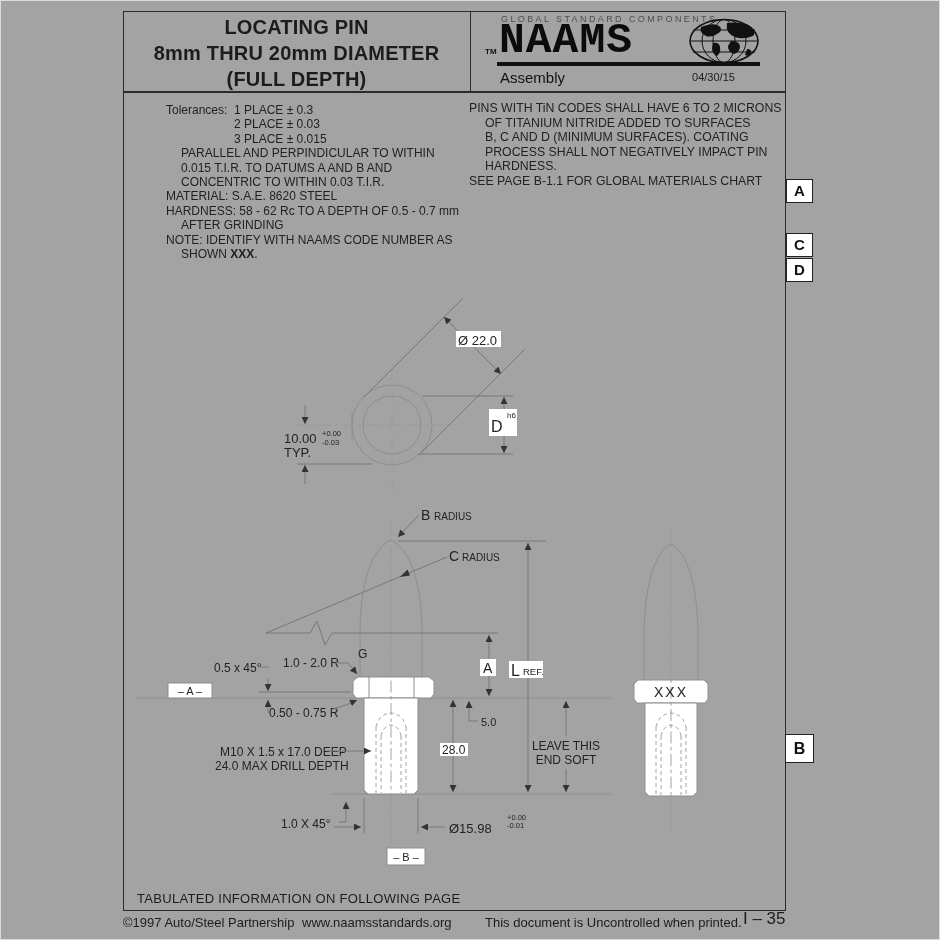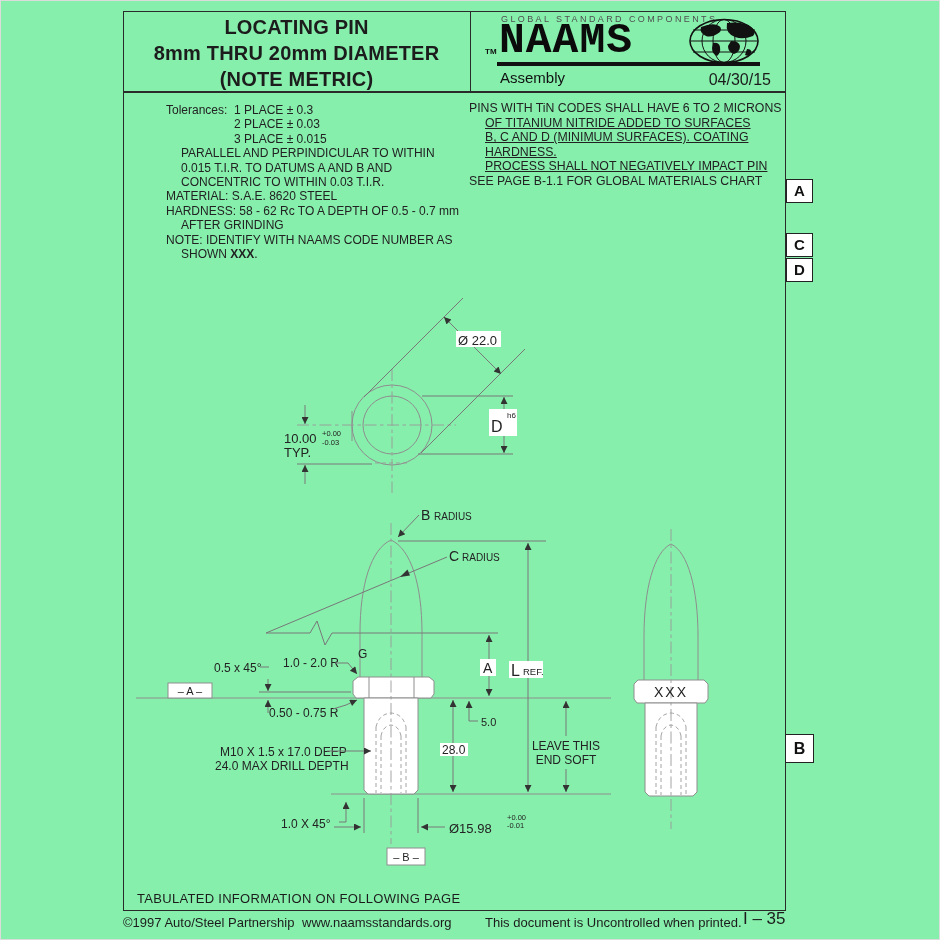--- a/index.html
+++ b/index.html
@@ -1,38 +1,38 @@
 <!DOCTYPE html>
 <html><head>
 <meta charset="utf-8">
 <style>
   html,body{margin:0;padding:0;background:#fff;}
-  .page{position:relative;width:940px;height:940px;background:#86efac;overflow:hidden;
+  .page{position:relative;width:940px;height:940px;background:#a3a3a3;overflow:hidden;
         font-family:"Liberation Sans",sans-serif;color:#1c1c1c;border:1px solid #dcdcdc;box-sizing:border-box;}
   .abs{position:absolute;}
   
   .hdr-box{left:122px;top:10px;width:663px;height:81px;border:1.6px solid #2a2a2a;box-sizing:border-box;}
   .hdr-div{left:469px;top:10px;width:0;height:81px;border-left:1.5px solid #2a2a2a;}
   .title{left:124px;top:13px;width:343px;text-align:center;font-weight:bold;font-size:20px;line-height:26px;letter-spacing:.2px;}
   .tagline{left:500px;top:13px;font-size:9px;letter-spacing:2.4px;color:#4f4f4f;}
   .tm{left:484px;top:46px;font-size:8px;font-weight:bold;color:#111;}
   .brand{left:498px;top:15px;font-size:43px;font-weight:bold;letter-spacing:1px;color:#0b0b0b;font-family:Liberation Mono, monospace;}
   .brand-rule{left:496px;top:61px;width:263px;height:4px;background:#111;}
   .division{left:499px;top:68px;font-size:15px;color:#111;}
-  .hdate{left:655px;top:70px;width:115px;text-align:right;font-size:16px;}
+  .hdate{left:655px;top:70px;width:115px;text-align:center;font-size:11px;}
   .globe{left:686px;top:16px;}
   
   .main-box{left:122px;top:91px;width:663px;height:819px;border:1.6px solid #2a2a2a;box-sizing:border-box;}
   
   .notes-left{left:165px;top:102px;font-size:12px;line-height:14.4px;white-space:nowrap;color:#222;}
   .tolrow{display:flex;}
   .tollab{width:68px;}
   .ind{padding-left:15px;}
   .notes-right{left:468px;top:100px;font-size:12.3px;line-height:14.6px;white-space:nowrap;color:#222;}
-  .ind2{padding-left:16px;text-decoration:underline;}
+  .ind2{padding-left:16px;}
   .bold{font-weight:bold;}
   
   .flag{border:1.8px solid #222;background:#fff;text-align:center;font-weight:bold;color:#111;box-sizing:content-box;}
   .flag-a{left:785px;top:178px;width:25px;height:22px;font-size:15px;line-height:22px;}
   .flag-c{left:785px;top:232px;width:25px;height:22px;font-size:15px;line-height:22px;}
   .flag-d{left:785px;top:257px;width:25px;height:22px;font-size:15px;line-height:22px;}
   .flag-b{left:784px;top:733px;width:27px;height:27px;font-size:16px;line-height:27px;}
   
   .tabulated{left:136px;top:890px;font-size:13px;letter-spacing:.3px;}
   .f-copy{left:122px;top:914px;font-size:13px;}
@@ -57,21 +57,21 @@
 <body>
 
 <div class="page">
 
   <div class="abs hdr-box"></div>
   <div class="abs hdr-div"></div>
 
   <div class="abs title">
     <div>LOCATING PIN</div>
     <div>8mm THRU 20mm DIAMETER</div>
-    <div>(NOTE METRIC)</div>
+    <div>(FULL DEPTH)</div>
   </div>
 
   <div class="abs tagline">GLOBAL STANDARD COMPONENTS</div>
   <div class="abs tm">TM</div>
   <div class="abs brand">NAAMS</div>
   <svg class="abs globe" width="76" height="48" viewBox="0 0 76 48">
     <ellipse cx="37" cy="24" rx="34" ry="21.5" fill="none" stroke="#111" stroke-width="1.6"></ellipse>
     <line x1="4" y1="24" x2="70" y2="24" stroke="#111" stroke-width="1"></line>
     <path d="M6,13 H68 M6,35 H68" stroke="#111" stroke-width="1" fill="none"></path>
     <ellipse cx="37" cy="24" rx="11" ry="21.5" fill="none" stroke="#111" stroke-width="1"></ellipse>
@@ -110,22 +110,22 @@
     <div>NOTE: IDENTIFY WITH NAAMS CODE NUMBER AS</div>
     <div class="ind">
       <span>SHOWN </span><span class="bold">XXX</span><span>.</span>
     </div>
   </div>
 
   <div class="abs notes-right">
     <div>PINS WITH TiN CODES SHALL HAVE 6 TO 2 MICRONS</div>
     <div class="ind2">OF TITANIUM NITRIDE ADDED TO SURFACES</div>
     <div class="ind2">B, C AND D (MINIMUM SURFACES). COATING</div>
+    <div class="ind2">PROCESS SHALL NOT NEGATIVELY IMPACT PIN</div>
     <div class="ind2">HARDNESS.</div>
-    <div class="ind2">PROCESS SHALL NOT NEGATIVELY IMPACT PIN</div>
     <div>SEE PAGE B-1.1 FOR GLOBAL MATERIALS CHART</div>
   </div>
 
   <svg class="abs dwg" width="940" height="940" viewBox="0 0 940 940">
     <defs>
       <marker id="ah" viewBox="0 0 10 10" refX="10" refY="5" markerWidth="11" markerHeight="7" orient="auto-start-reverse">
         <path d="M0,0 L10,5 L0,10 z" fill="#333"></path>
       </marker>
     </defs>
 

